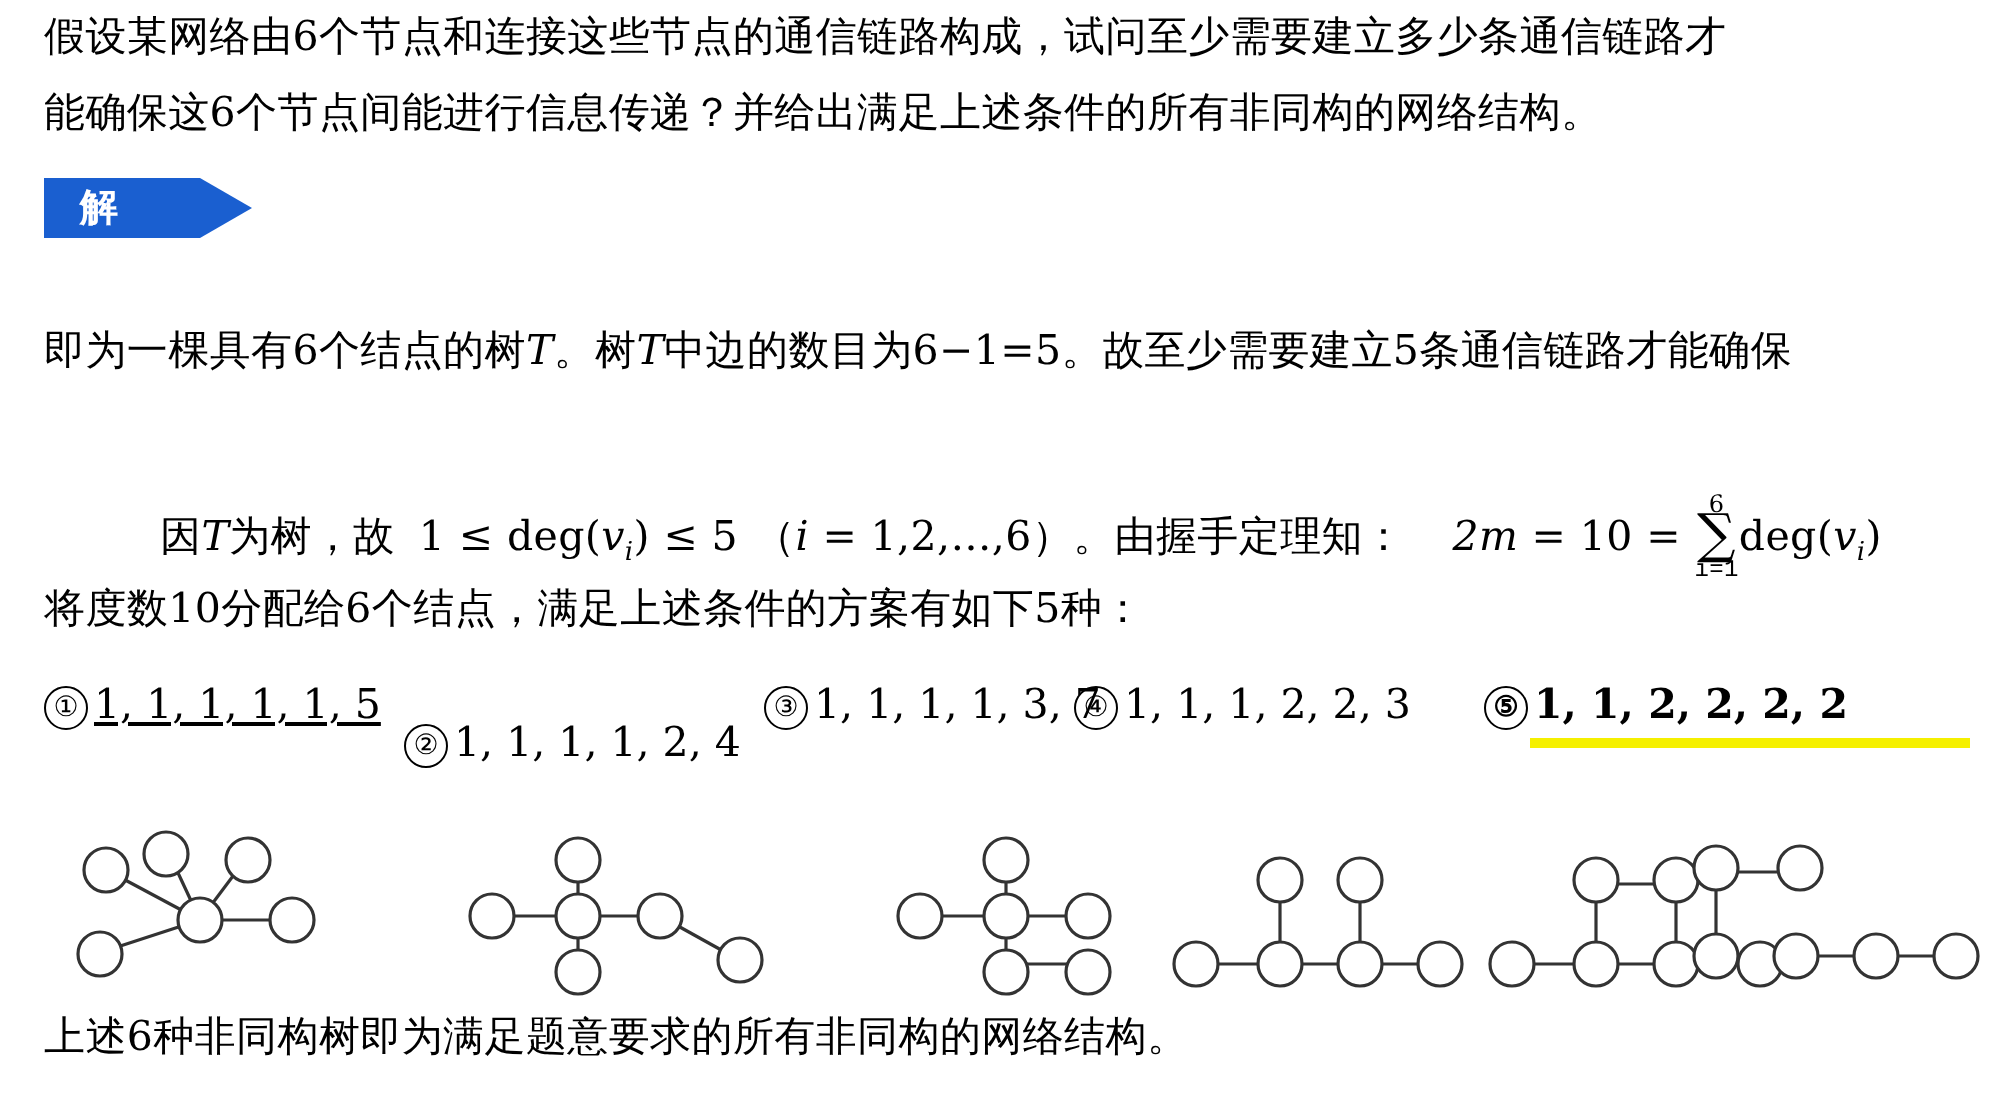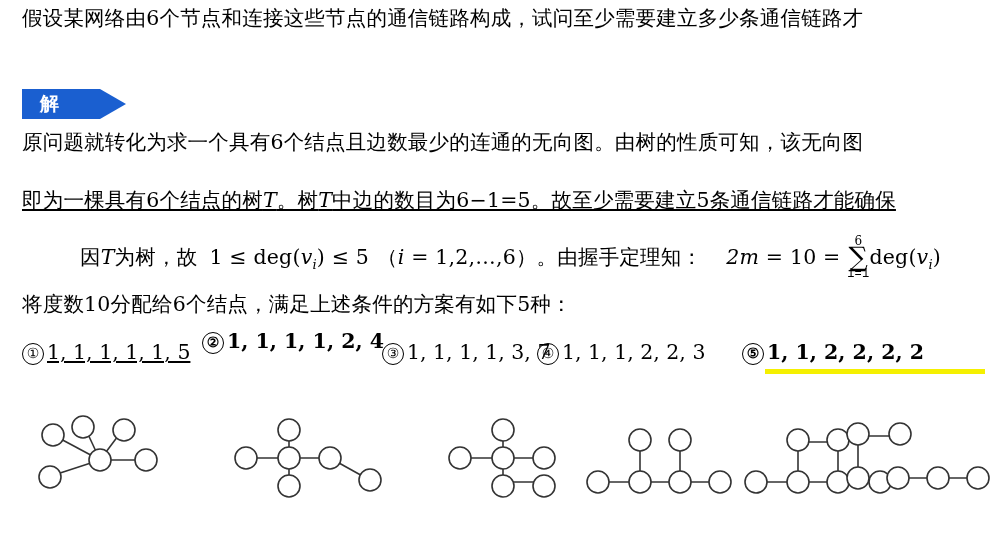--- a/index.html
+++ b/index.html
@@ -114,41 +114,41 @@
     top: 506px;
   }
   svg { display: block; }
 </style>
 </head>
 <body>
 
 <div class="page">
 
   <div class="line indent-body" style="top:6px;">假设某网络由6个节点和连接这些节点的通信链路构成，试问至少需要建立多少条通信链路才</div>
+  <div class="line indent-body" style="top:44px;">能确保这6个节点间能进行信息传递？并给出满足上述条件的所有非同构的网络结构。</div>
 
   <div class="solve-badge">解</div>
 
-  <div class="line indent-body" style="top:130px;">原问题就转化为求一个具有6个结点且边数最少的连通的无向图。由树的性质可知，该无向图</div>
-  <div class="line indent-body" style="top:188px;text-decoration:underline;">
+  <div class="line indent-body" style="top:163px;">
     <span>即为一棵具有6个结点的树</span><span class="math-italic">T</span><span>。树</span><span class="math-italic">T</span><span>中边的数目为6−1=5。故至少需要建立5条通信链路才能确保</span>
   </div>
 
-  <div class="line" style="left:80px; top:236px;">
+  <div class="line" style="left:80px; top:247px;">
     <span>因</span><span class="math-italic">T</span><span>为树，故</span><span style="display:inline-block; width:12px;"></span><span>1 ≤ deg(</span><span class="math-italic">v</span><sub style="font-size:13px;" class="math-italic">i</sub><span>) ≤ 5</span><span style="display:inline-block; width:8px;"></span><span>（</span><span class="math-italic">i</span><span> = 1,2,…,6）。由握手定理知：</span><span style="display:inline-block; width:24px;"></span><span class="math-italic">2</span><span class="math-italic">m</span><span> = 10 = </span><span class="sum-block">
         <span class="sum-top">6</span>
         <span class="sum-sym">∑</span>
         <span class="sum-bot">i=1</span>
       </span><span>deg(</span><span class="math-italic">v</span><sub style="font-size:13px;" class="math-italic">i</sub><span>)</span>
   </div>
   <div class="line indent-body" style="top:292px;text-align:center;">将度数10分配给6个结点，满足上述条件的方案有如下5种：</div>
 
   <div class="opt" style="left:22px; top:340px;text-decoration:underline;">
     <span class="circled">①</span><span>1, 1, 1, 1, 1, 5</span>
   </div>
-  <div class="opt" style="left:202px; top:329px;font-weight:bold;">
+  <div class="opt" style="left:202px; top:359px;">
     <span class="circled">②</span><span>1, 1, 1, 1, 2, 4</span>
   </div>
   <div class="opt" style="left:382px; top:340px;">
     <span class="circled">③</span><span>1, 1, 1, 1, 3, 7</span>
   </div>
   <div class="opt" style="left:537px; top:340px;">
     <span class="circled">④</span><span>1, 1, 1, 2, 2, 3</span>
   </div>
   <div class="opt" style="left:742px; top:340px;font-weight:bold;">
     <span class="circled">⑤</span><span>1, 1, 2, 2, 2, 2</span>
@@ -236,14 +236,15 @@
         <circle cx="858" cy="22" r="11"></circle>
         <circle cx="900" cy="22" r="11"></circle>
         <circle cx="858" cy="66" r="11"></circle>
         <circle cx="898" cy="66" r="11"></circle>
         <circle cx="938" cy="66" r="11"></circle>
         <circle cx="978" cy="66" r="11"></circle>
       </g>
     </svg>
   </div>
 
+  <div class="line caption-last">上述6种非同构树即为满足题意要求的所有非同构的网络结构。</div>
 
 </div>
 
 </body></html>

